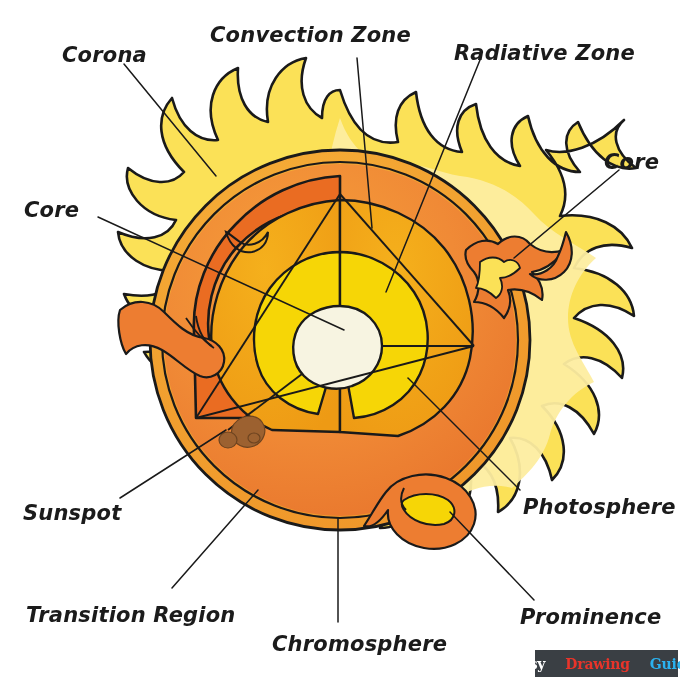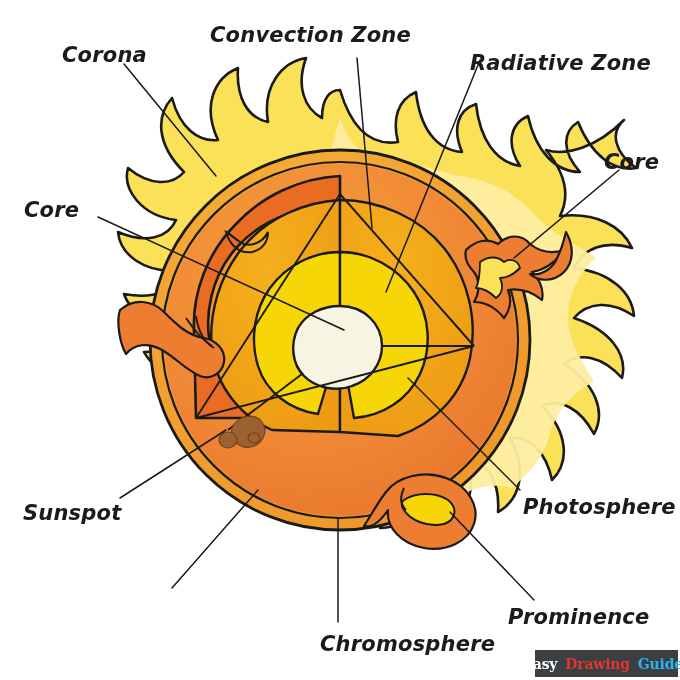--- a/index.html
+++ b/index.html
@@ -44,21 +44,21 @@
   #logo {
     position: absolute;
     left: 535px;
     top: 650px;
     width: 143px;
     height: 27px;
     background: #3a3f44;
     display: flex;
     align-items: center;
     justify-content: center;
-    gap: 8px;
+    gap: 20px;
     font-family: "DejaVu Serif", serif;
     font-weight: bold;
     font-size: 14px;
     letter-spacing: -0.2px;
   }
   #logo .w-easy { color: #ffffff; }
   #logo .w-drawing { color: #e8342a; text-align: center; }
   #logo .w-guides { color: #2bb2ef; }
 </style>
 </head>
@@ -301,27 +301,28 @@
       <line x1="520" y1="490" x2="408" y2="378"></line>
       <line x1="120" y1="498" x2="226" y2="430"></line>
       <line x1="534" y1="600" x2="450" y2="512"></line>
       <line x1="172" y1="588" x2="258" y2="490"></line>
       <line x1="338" y1="622" x2="338" y2="518"></line>
     </g>
   </svg>
 
   <div class="label" style="left:62px;  top:45px;">Corona</div>
   <div class="label" style="left:210px; top:25px;">Convection Zone</div>
-  <div class="label" style="left:470px; top:43px;margin-top:10px;">Radiative Zone</div>
+  <div class="label" style="left:454px; top:43px;">Radiative Zone</div>
   <div class="label" style="left:604px; top:152px;">Core</div>
   <div class="label" style="left:24px;  top:200px;">Core</div>
   <div class="label" style="left:523px; top:497px;">Photosphere</div>
   <div class="label" style="left:23px;  top:503px;">Sunspot</div>
-  <div class="label" style="left:508px; top:607px;">Prominence</div>
-  <div class="label" style="left:272px; top:634px;margin-left:48px;">Chromosphere</div>
+  <div class="label" style="left:520px; top:607px;">Prominence</div>
+  <div class="label" style="left:26px;  top:605px;">Transition Region</div>
+  <div class="label" style="left:272px; top:634px;">Chromosphere</div>
 
   <div id="logo">
     <span class="w-easy">Easy</span>
     <span class="w-drawing">Drawing</span>
     <span class="w-guides">Guides</span>
   </div>
 
 </div>
 
 </body></html>

